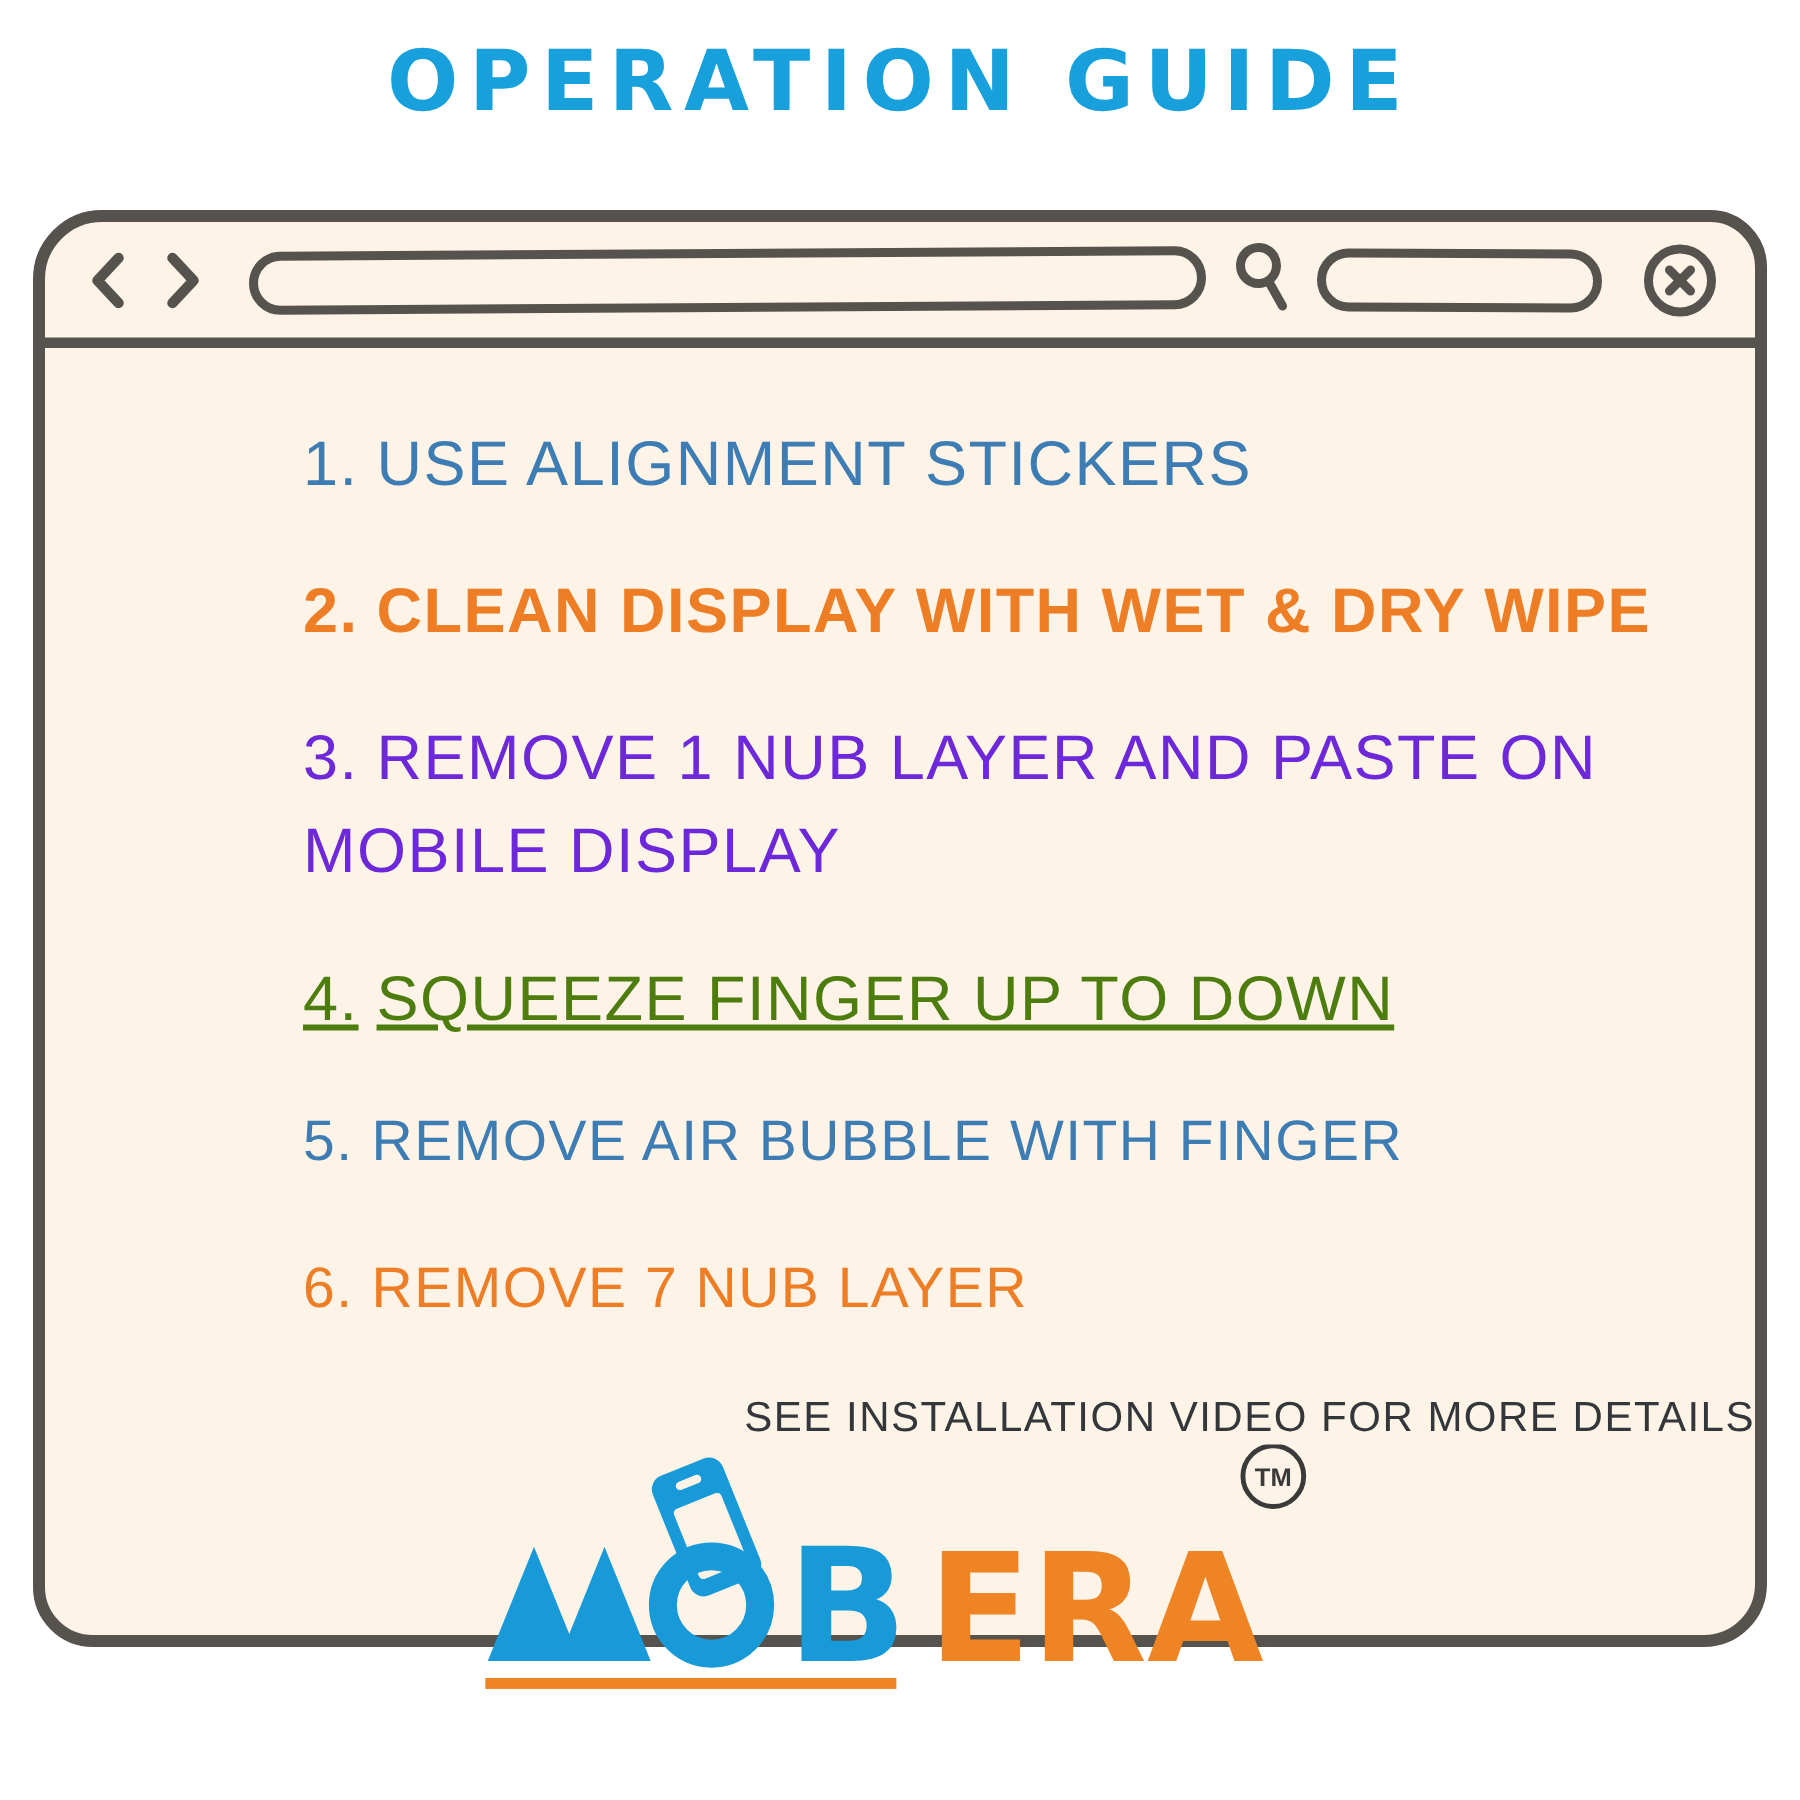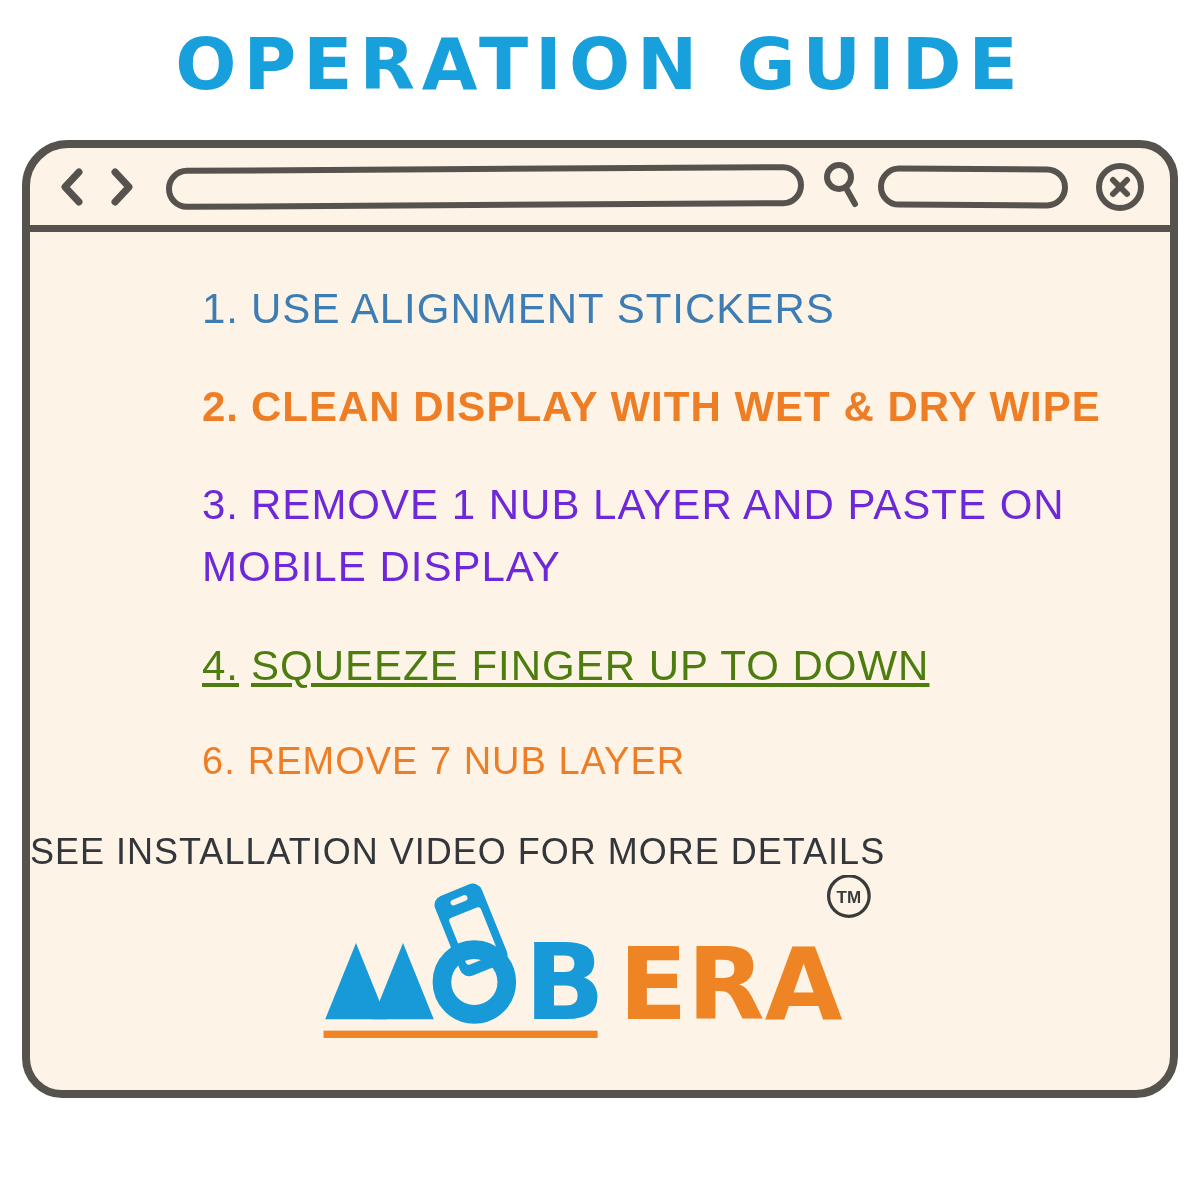--- a/index.html
+++ b/index.html
@@ -22,21 +22,21 @@
   }
   .page { position: relative; width: 1200px; height: 1200px; }
 
   .title {
     position: absolute;
     top: 22px; left: 0; width: 100%;
     margin: 0;
     text-align: center;
     font-family: "DejaVu Sans", sans-serif;
     font-weight: bold;
-    font-size: 72px;
+    font-size: 56px;
     letter-spacing: 7px;
     color: var(--title-blue);
     white-space: nowrap;
   }
 
   .window {
     position: absolute;
     left: 22px; top: 140px;
     width: 1156px; height: 958px;
     background: var(--window-cream);
@@ -87,22 +87,22 @@
     line-height: 1.48;
     margin-bottom: 36px;
     white-space: normal;
   }
   .step .num { margin-right: 12px; }
   .step.wrap { max-width: 880px; }
   .step.small { font-size: 38px; margin-bottom: 42px; }
 
   .footer-note {
     margin-top: 5px;
-    text-align: left;
-    font-size: 36px;
+    text-align: right;
+    font-size: 28px;
     letter-spacing: 1px;
     color: var(--note-dark);
     white-space: nowrap;
   }
 
   .logo-row { display: flex; justify-content: center; margin-top: 2px; }
   .fill-logo-blue { fill: var(--logo-blue); }
   .fill-logo-orange { fill: var(--logo-orange); }
   .fill-cream { fill: var(--window-cream); }
   .logo-letter {
@@ -156,20 +156,23 @@
       </div>
       <div class="step" style="color: rgb(238, 126, 37); font-weight: bold;">
         <span class="num">2.</span><span>CLEAN DISPLAY WITH WET &amp; DRY WIPE</span>
       </div>
       <div class="step wrap" style="color: #6d28d9;">
         <span class="num">3.</span><span>REMOVE 1 NUB LAYER AND PASTE ON MOBILE DISPLAY</span>
       </div>
       <div class="step" style="color: #4d7c0f; text-decoration: underline;">
         <span class="num">4.</span><span>SQUEEZE FINGER UP TO DOWN</span>
       </div>
+      <div class="step small" style="color: rgb(61, 125, 180);">
+        <span class="num">5.</span><span>REMOVE AIR BUBBLE WITH FINGER</span>
+      </div>
       <div class="step small" style="color: rgb(238, 126, 37);">
         <span class="num">6.</span><span>REMOVE 7 NUB LAYER</span>
       </div>
     </div>
 
     <div class="footer-note" style="color: rgb(51, 55, 59);">SEE INSTALLATION VIDEO FOR MORE DETAILS</div>
 
     <div class="logo-row">
       <svg width="560" height="167" viewBox="0 -8 690 206">
 

